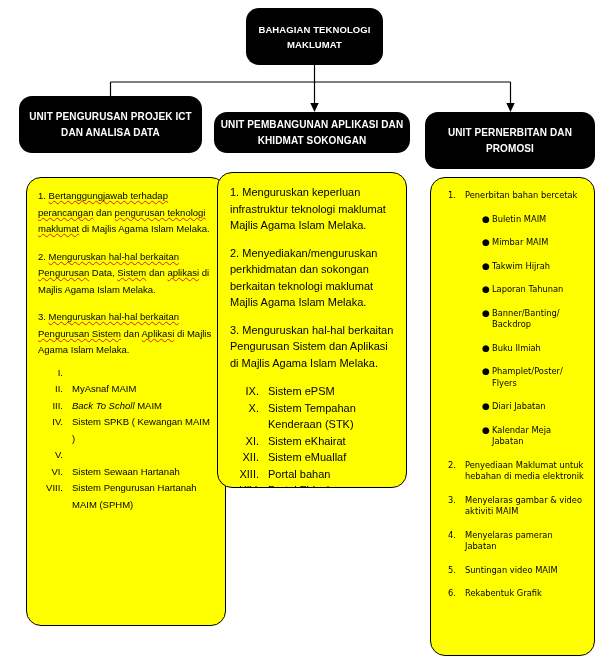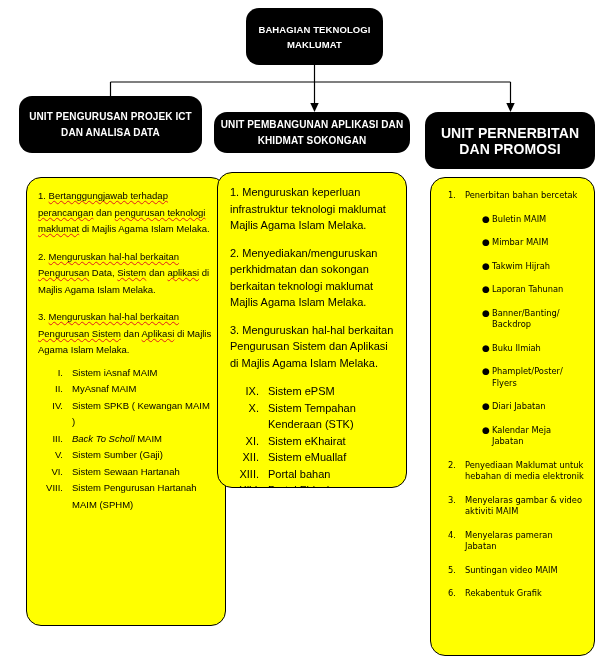--- a/index.html
+++ b/index.html
@@ -62,21 +62,21 @@
   .hdr-col2 {
     left: 214px; top: 112px;
     width: 196px; height: 41px;
     font-size: 10px;
     line-height: 16px;
     padding: 8px 6px;
   }
   .hdr-col3 {
     left: 425px; top: 112px;
     width: 170px; height: 57px;
-    font-size: 14px;
+    font-size: 10px;
     line-height: 16px;
     padding: 0 8px;
   }
 
   
   .body-box {
     position: absolute;
     background: #ffff00;
     border: 1px solid #000000;
     border-radius: 15px;
@@ -224,37 +224,35 @@
 
   <div class="body-box body-col1">
     <div>
         <div class="para"><span>1. </span><span class="sq">Bertanggungjawab terhadap perancangan</span><span> dan </span><span class="sq">pengurusan teknologi maklumat</span><span> di Majlis Agama Islam Melaka.</span></div>
         <div class="para"><span>2. </span><span class="sq">Menguruskan hal-hal berkaitan Pengurusan</span><span> Data, </span><span class="sq">Sistem</span><span> dan </span><span class="sq">aplikasi</span><span> di Majlis Agama Islam Melaka.</span></div>
         <div class="para"><span>3. </span><span class="sq">Menguruskan hal-hal berkaitan Pengurusan Sistem</span><span> dan </span><span class="sq">Aplikasi</span><span> di Majlis Agama Islam Melaka.</span></div>
       </div>
     <ul class="rlist">
         <li>
           <span class="rn">I.</span>
-          <span class="rtxt">Sistem iAsnaf MAIM</span>
         </li>
         <li>
           <span class="rn">II.</span>
           <span class="rtxt">MyAsnaf MAIM</span>
         </li>
         <li>
+          <span class="rn">III.</span>
+          <span class="rtxt"><i class="ital">Back To Scholl</i> MAIM</span>
+        </li>
+        <li>
           <span class="rn">IV.</span>
           <span class="rtxt">Sistem SPKB ( Kewangan MAIM )</span>
         </li>
         <li>
-          <span class="rn">III.</span>
-          <span class="rtxt"><i class="ital">Back To Scholl</i> MAIM</span>
-        </li>
-        <li>
           <span class="rn">V.</span>
-          <span class="rtxt">Sistem Sumber (Gaji)</span>
         </li>
         <li>
           <span class="rn">VI.</span>
           <span class="rtxt">Sistem Sewaan Hartanah</span>
         </li>
         <li>
           <span class="rn">VIII.</span>
           <span class="rtxt">Sistem Pengurusan Hartanah MAIM (SPHM)</span>
         </li>
       </ul>

